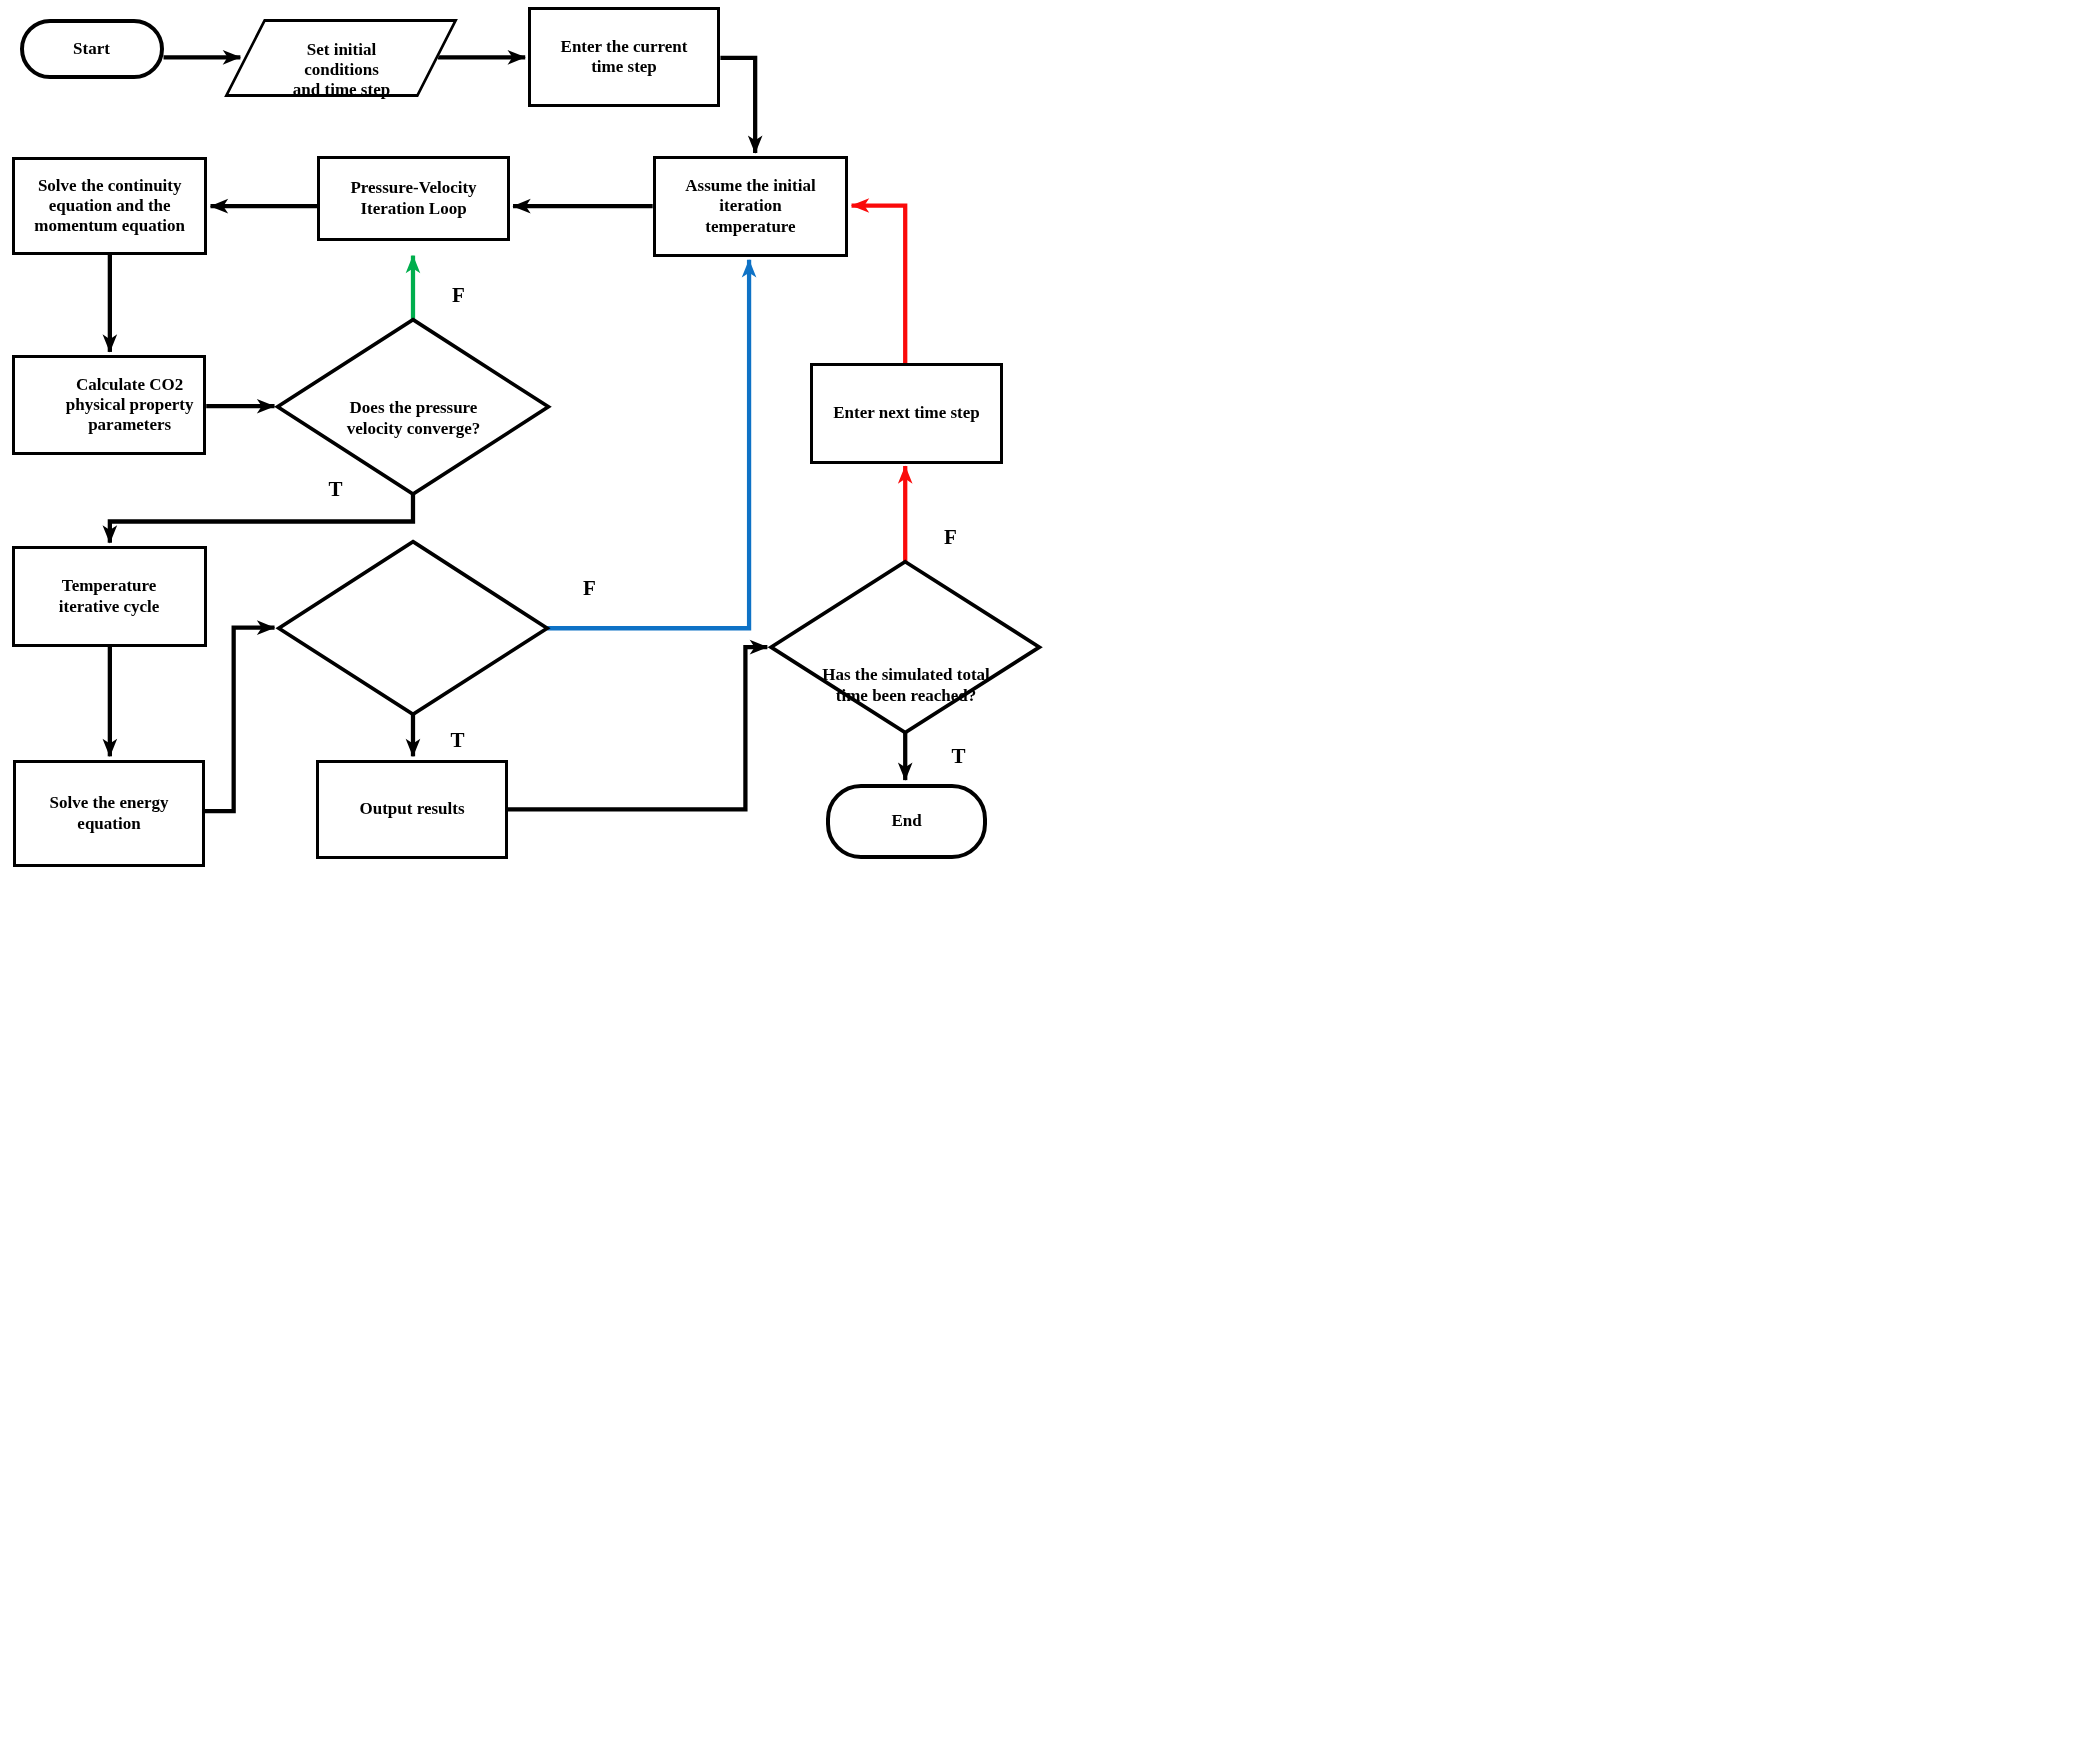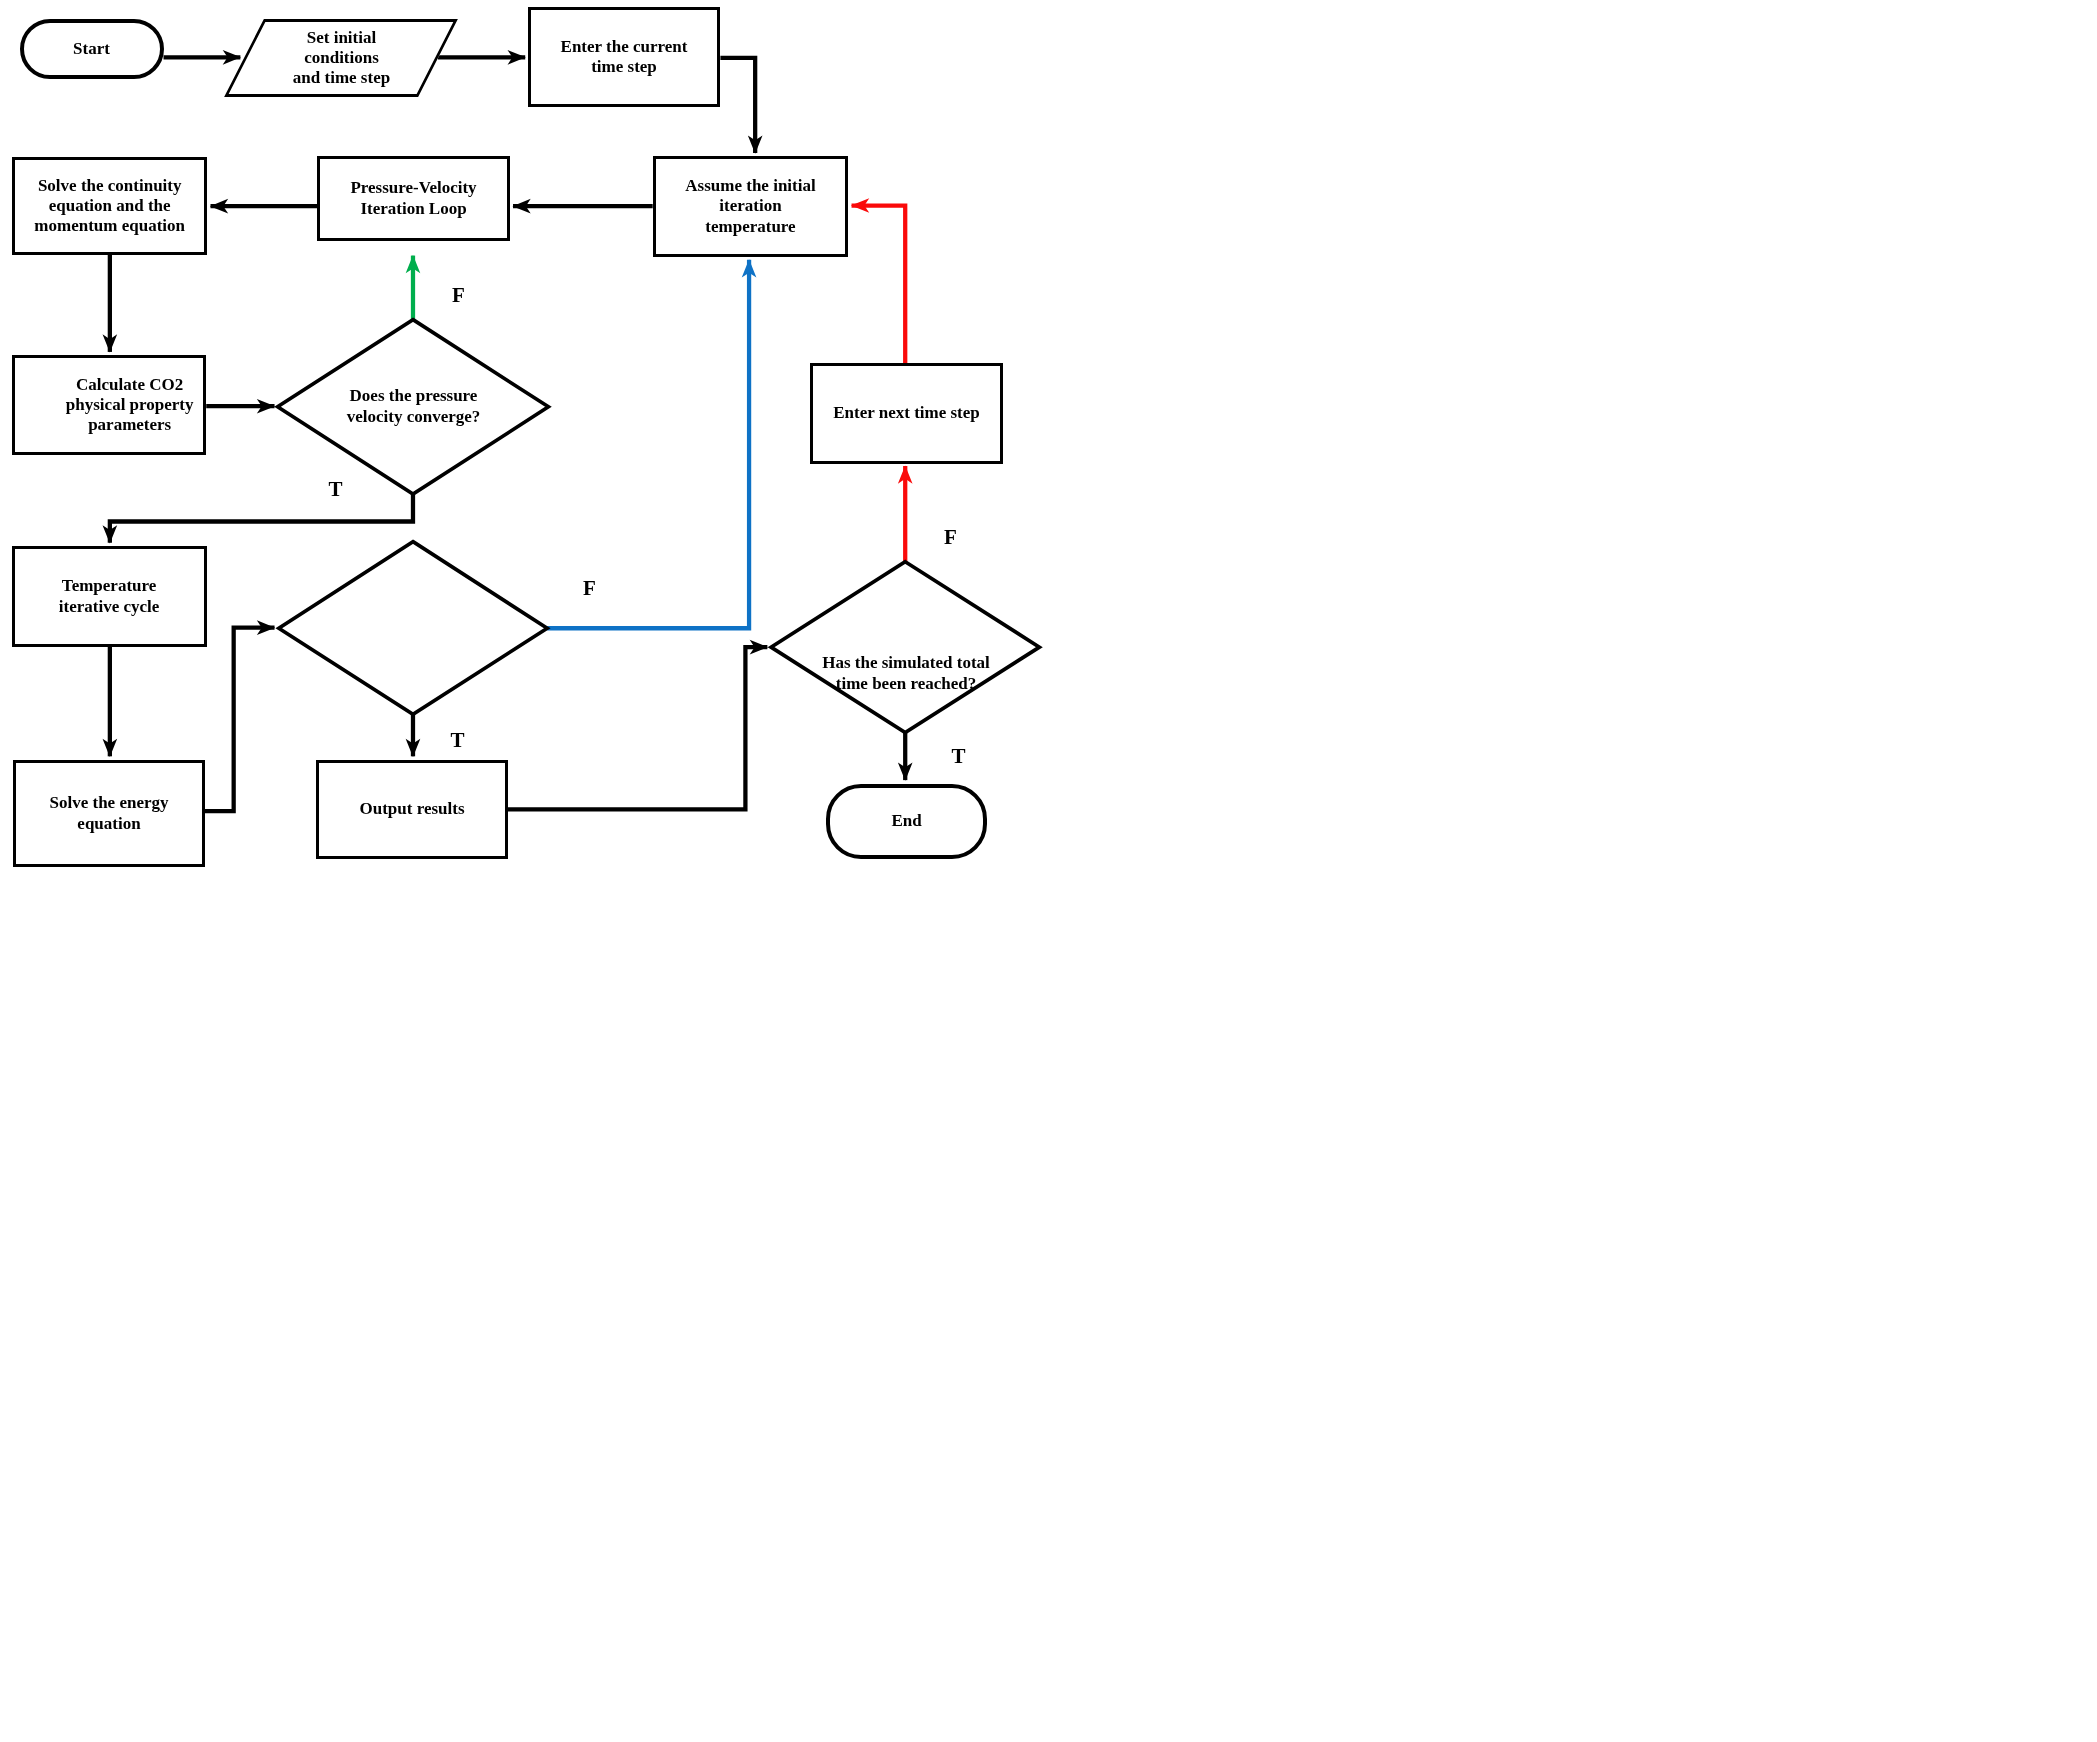--- a/index.html
+++ b/index.html
@@ -35,20 +35,21 @@
     display: flex;
     align-items: center;
     justify-content: center;
     text-align: center;
     font-weight: bold;
     font-size: 17px;
     line-height: 1.18;
     color: #000000;
     white-space: pre-line;
     pointer-events: none;
+    margin-top: 12px;
   }
   .branch-label {
     position: absolute;
     width: 27px;
     height: 27px;
     display: flex;
     align-items: center;
     justify-content: center;
     font-weight: bold;
     font-size: 21px;

